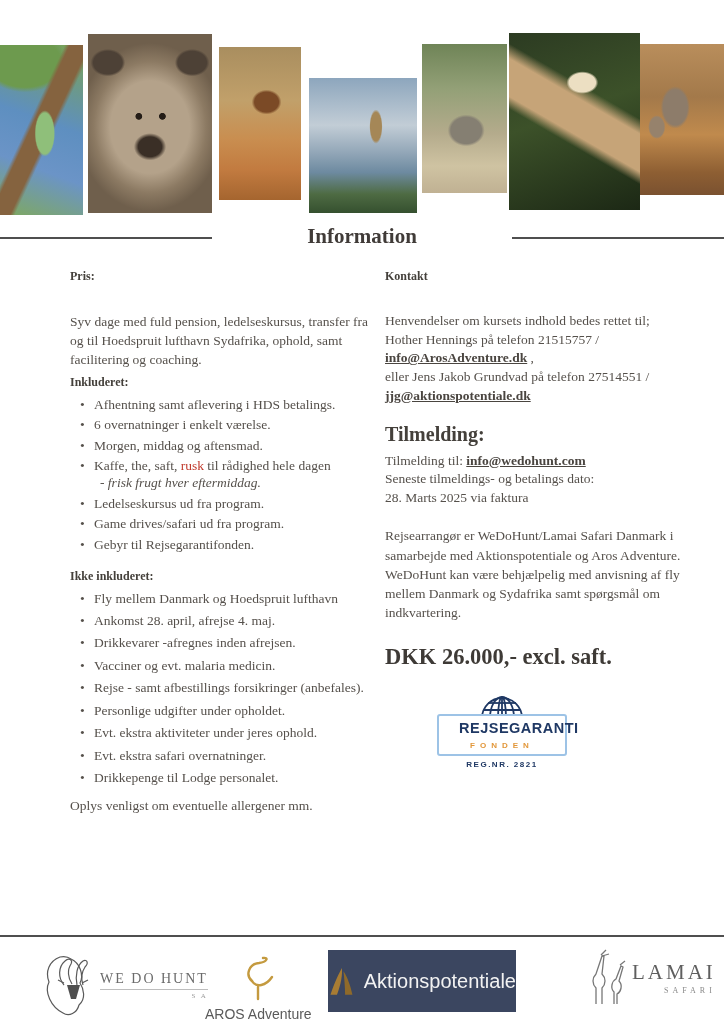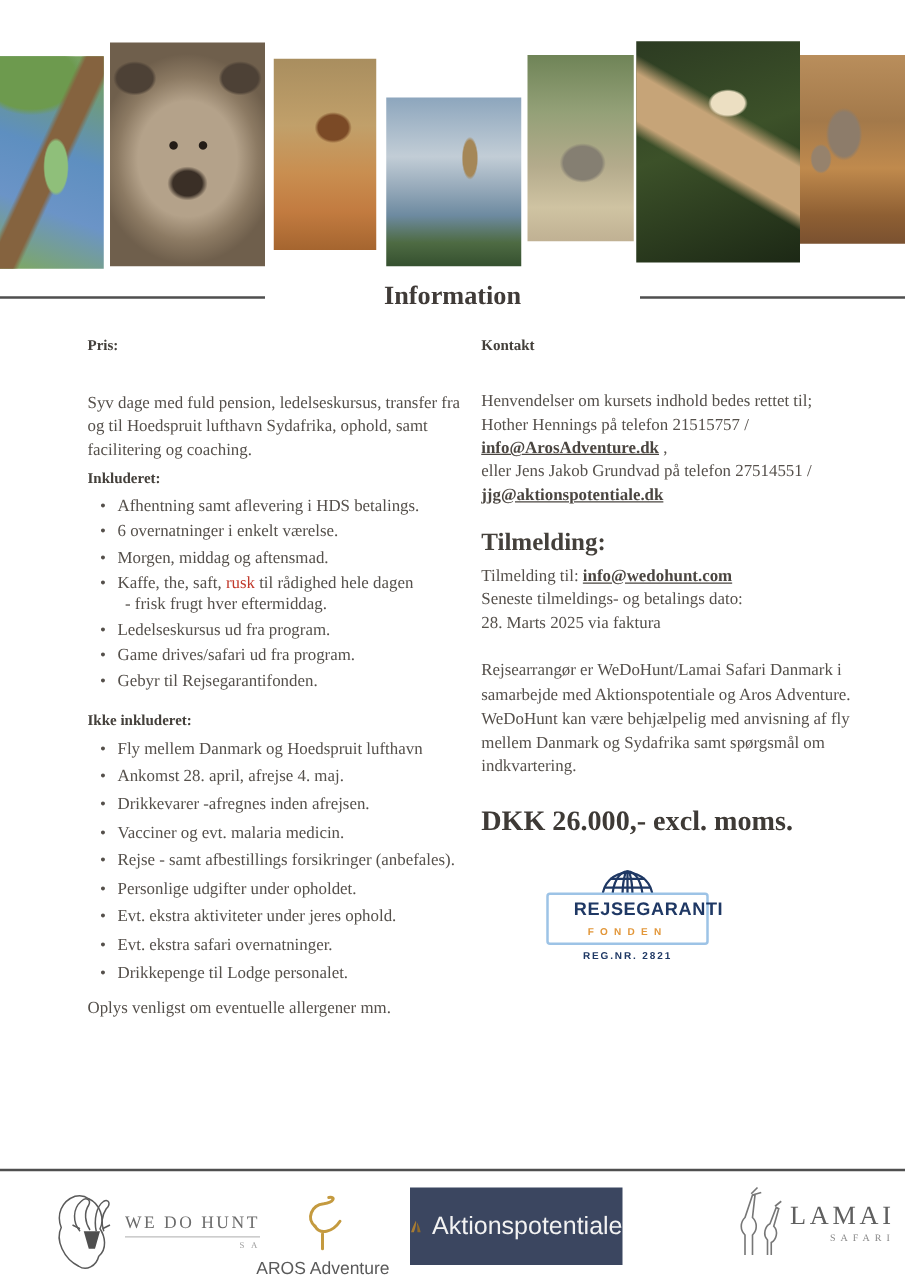--- a/index.html
+++ b/index.html
@@ -59,21 +59,21 @@
   .col-right { left:385px; width:302px; }
   .sec-h { font-size:12px; font-weight:bold; color:#44403b; margin:0; }
   .big-h { font-size:20px; font-weight:bold; color:#44403b; margin:0; }
   .pris-text { margin-top:27px; }
   .mt-tight { margin-top:4px; }
   .mt-sec { margin-top:15px; }
   .blist { list-style:none; margin:5px 0 0; padding:0; }
   .blist li { position:relative; padding-left:24px; line-height:1.26; margin-bottom:3.5px; }
   .blist li::before { content:"\2022"; position:absolute; left:10px; }
   .blist2 li { line-height:1.33; margin-bottom:4.5px; }
-  .subline { padding-left:6px; }
+  .subline { padding-left:6px;font-style:italic; }
   .red { color:#c0392b; }
   .note { margin-top:9px; }
   .lnk { font-weight:bold; text-decoration:underline; color:#4a4540; cursor:pointer; }
   .kontakt-text { margin-top:27px; }
   .kline { line-height:1.38; }
   .tilmeld-lines { margin-top:3px; }
   .arranger { margin-top:19px; }
   .dkk-h { font-size:22.5px; font-weight:bold; color:#3e3a36; margin:19px 0 0; }
   .dkk-text { margin-top:6px; }
   .lead { font-weight:bold; }
@@ -91,21 +91,21 @@
 
   
   .footer-rule { position:absolute; top:935px; left:0; width:724px; height:2px; background:#4f4f4f; }
   .logo { position:absolute; display:flex; align-items:center; }
   .wdh { left:40px; top:952px; }
   .wdh-text { margin-left:2px; }
   .wdh-name { font-size:14px; letter-spacing:2px; color:#6b6b6b; border-bottom:1px solid #bdbdbd; padding-bottom:2px; }
   .wdh-sub { font-size:7px; letter-spacing:2px; color:#9a9a9a; text-align:right; margin-top:2px; }
   .aros { left:205px; top:955px; flex-direction:column; align-items:center; }
   .aros-name { font-family:"Liberation Sans", sans-serif; font-size:14px; color:#5a5a5a; margin-top:3px; }
-  .aktio { left:328px; top:950px; width:170px; height:62px; background:#3b4660; justify-content:center; }
+  .aktio { left:328px; top:950px; width:188px; height:62px; background:#3b4660; justify-content:center; }
   .aktio-name { font-family:"Liberation Sans", sans-serif; font-size:20px; color:#f2f2f2; margin-left:8px; }
   .lamai { left:582px; top:948px; }
   .lamai-text { margin-left:2px; }
   .lamai-name { font-size:21px; letter-spacing:3px; color:#5f5f5f; }
   .lamai-sub { font-size:8px; letter-spacing:4px; color:#8a8a8a; text-align:right; margin-top:1px; }
 </style>
 </head>
 <body>
 
 <div id="page">
@@ -172,21 +172,21 @@
     <h2 class="big-h mt-sec">Tilmelding:</h2>
     <div class="tilmeld-lines">
       <div class="kline">
         <span>Tilmelding til: </span><span class="lnk">info@wedohunt.com</span>
       </div>
       <div class="kline">Seneste tilmeldings- og betalings dato:</div>
       <div class="kline">28. Marts 2025 via faktura</div>
     </div>
     <div class="arranger">Rejsearrangør er WeDoHunt/Lamai Safari Danmark i samarbejde med Aktionspotentiale og Aros Adventure. WeDoHunt kan være behjælpelig med anvisning af fly mellem Danmark og Sydafrika samt spørgsmål om indkvartering.</div>
 
-    <h2 class="dkk-h">DKK 26.000,- excl. moms.</h2>
+    <h2 class="dkk-h">DKK 26.000,- excl. saft.</h2>
 
     <div class="rg">
       <svg class="rg-globe" width="52" height="34" viewBox="0 0 52 34">
         <g fill="none" stroke="#1f3864" stroke-width="1.8">
           <path d="M6 33 A20 20 0 0 1 46 33"></path>
           <path d="M14 33 A12 21 0 0 1 38 33"></path>
           <path d="M22 33 A4 21 0 0 1 30 33"></path>
           <line x1="26" y1="13" x2="26" y2="33"></line>
           <line x1="8" y1="25" x2="44" y2="25"></line>
           <line x1="12" y1="18" x2="40" y2="18"></line>

